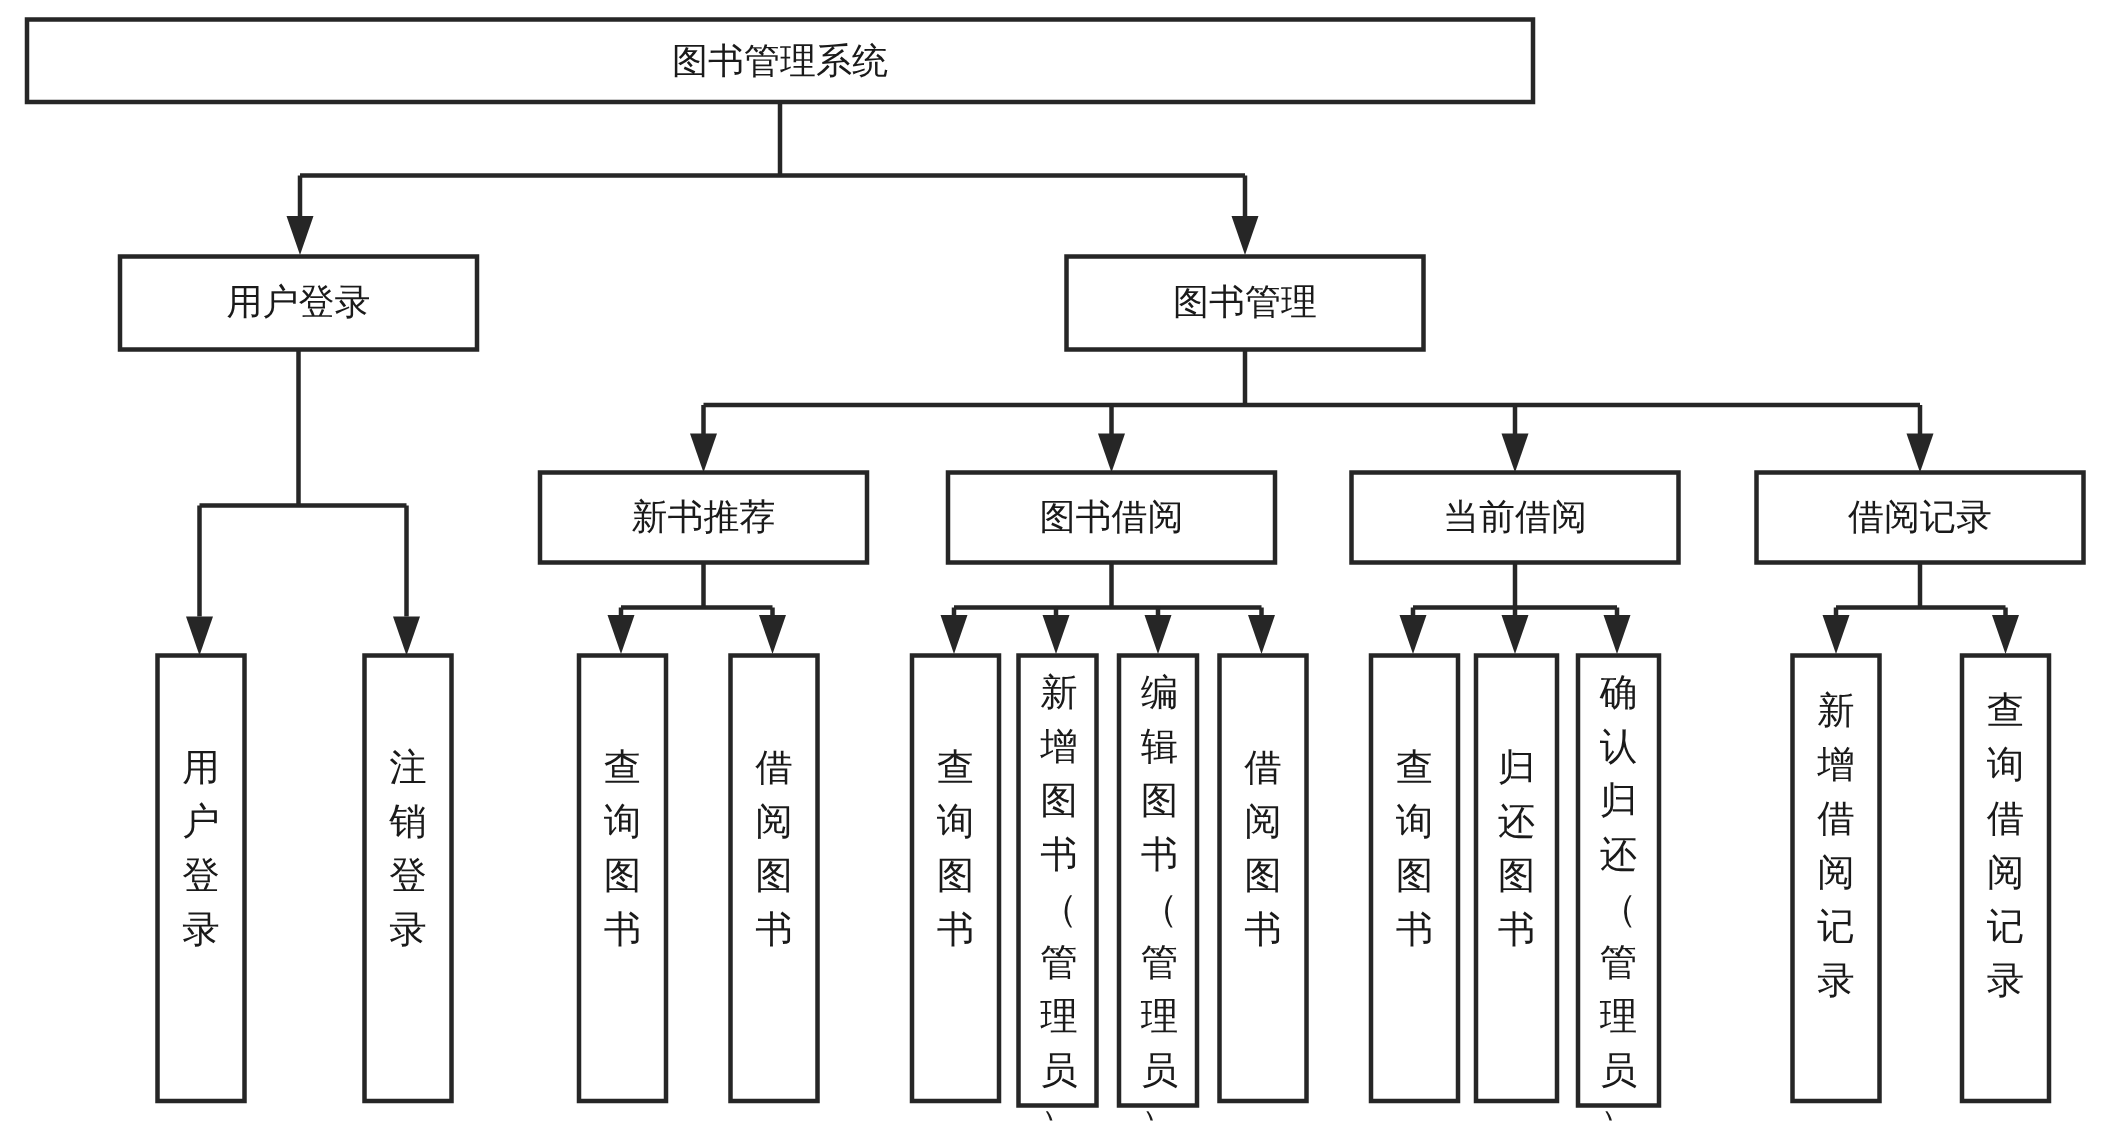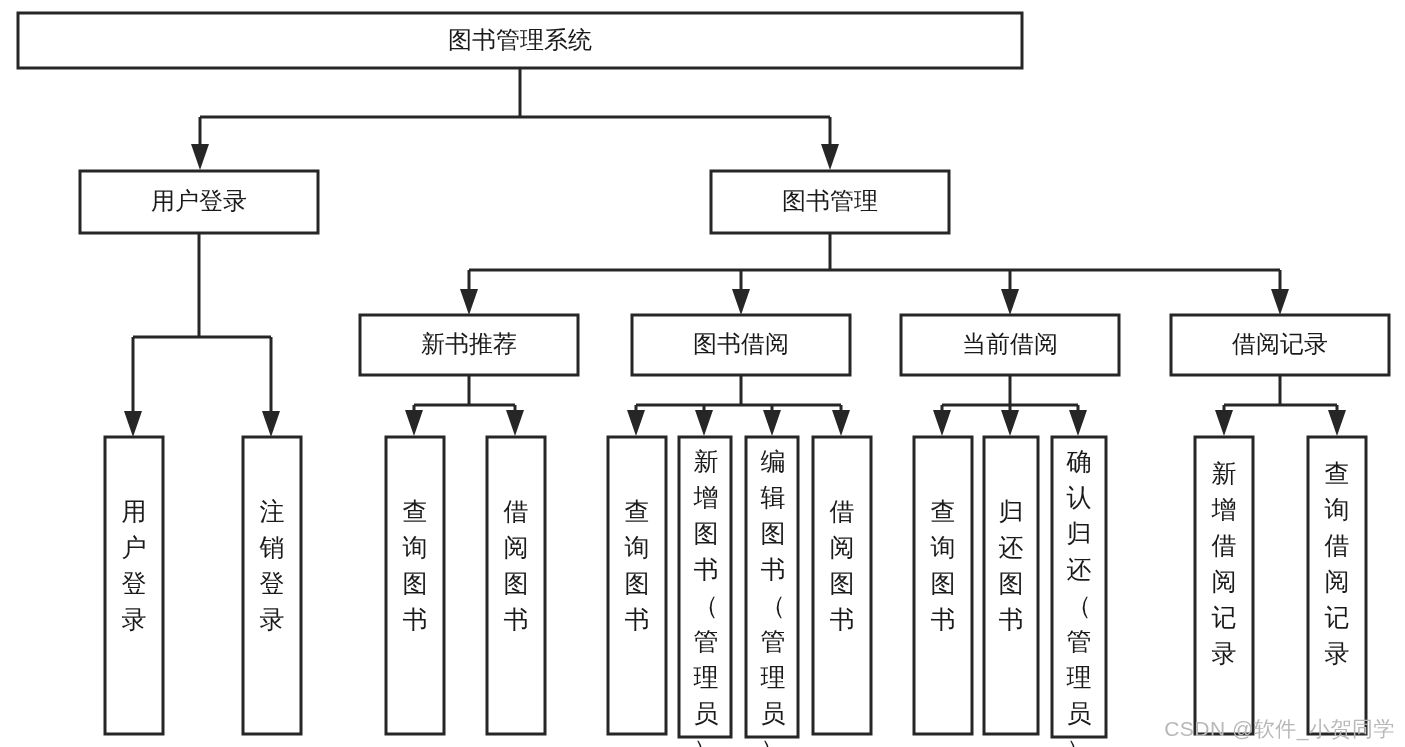--- a/index.html
+++ b/index.html
@@ -235,14 +235,13 @@
       <text class="node-label-v" x="1224" y="482"><tspan x="1224" y="482">新</tspan><tspan x="1224" y="518">增</tspan><tspan x="1224" y="554">借</tspan><tspan x="1224" y="590">阅</tspan><tspan x="1224" y="626">记</tspan><tspan x="1224" y="662">录</tspan></text>
     </g>
 
     <g>
       <rect class="node-rect" x="1308" y="437" width="58" height="297"></rect>
       <text class="node-label-v" x="1337" y="482"><tspan x="1337" y="482">查</tspan><tspan x="1337" y="518">询</tspan><tspan x="1337" y="554">借</tspan><tspan x="1337" y="590">阅</tspan><tspan x="1337" y="626">记</tspan><tspan x="1337" y="662">录</tspan></text>
     </g>
 
   </svg>
 
-  <div class="watermark-text">CSDN @软件_小贺同学</div>
 </div>
 
 </body></html>

